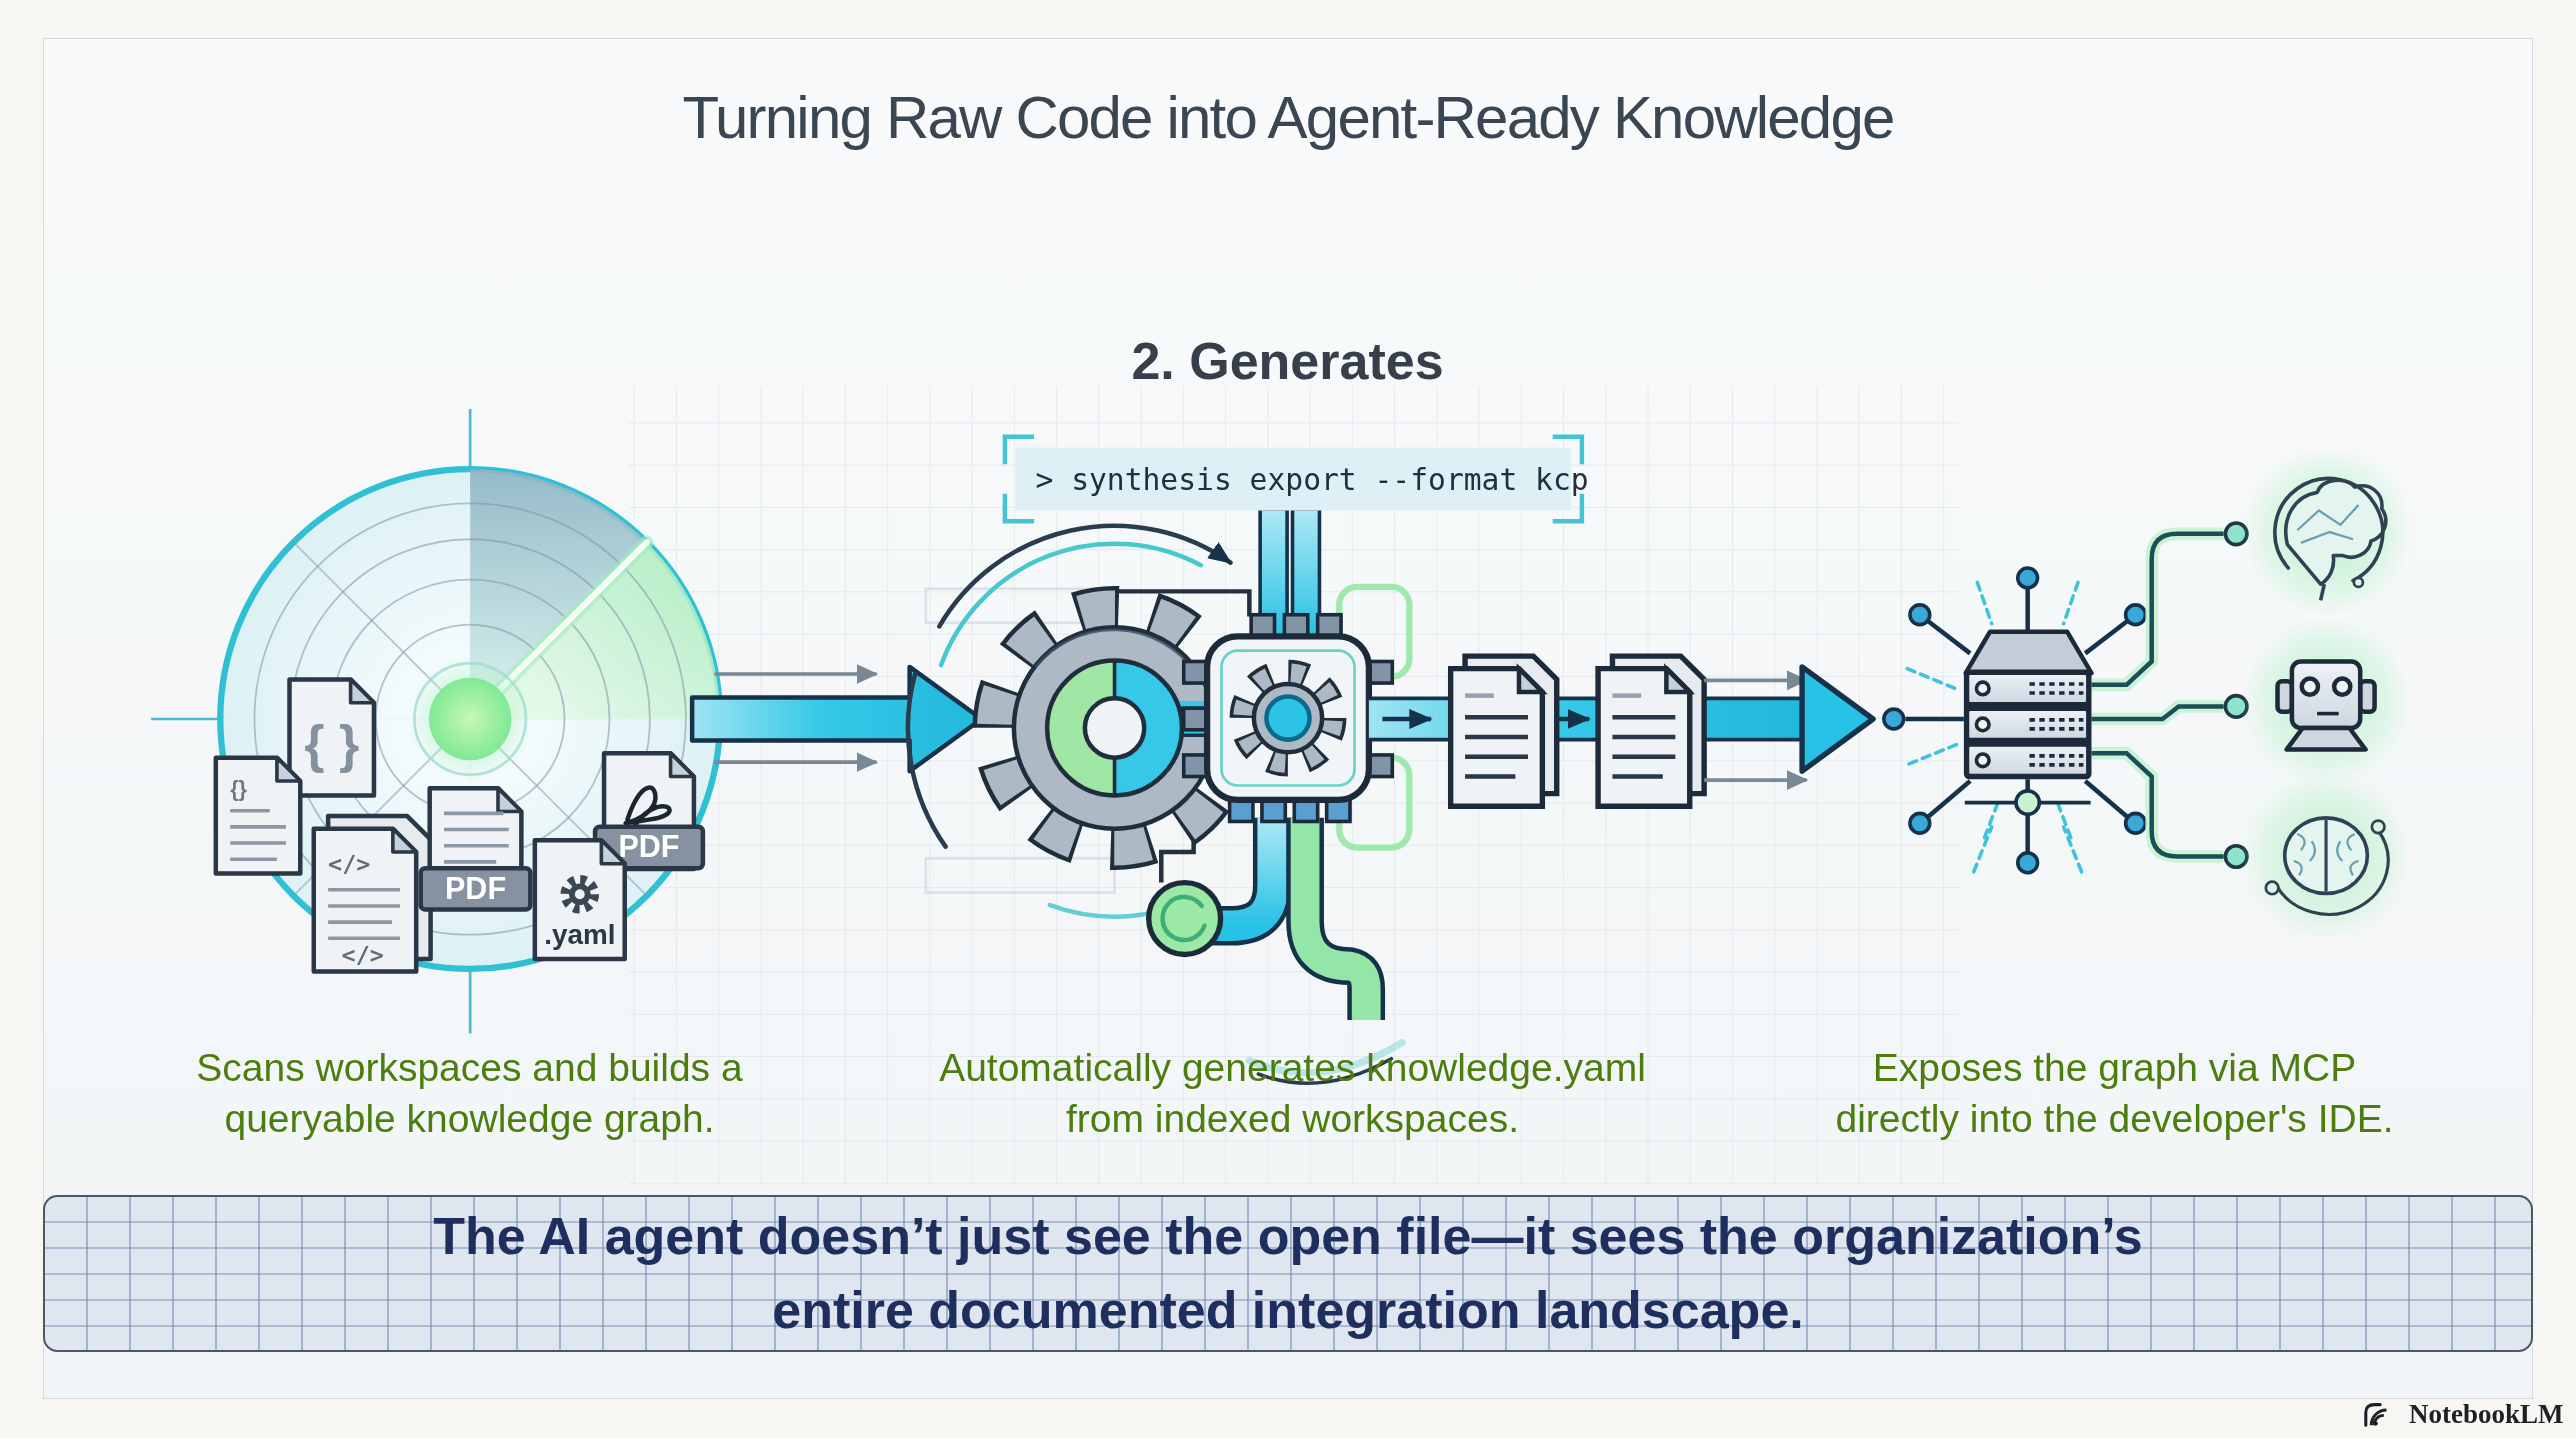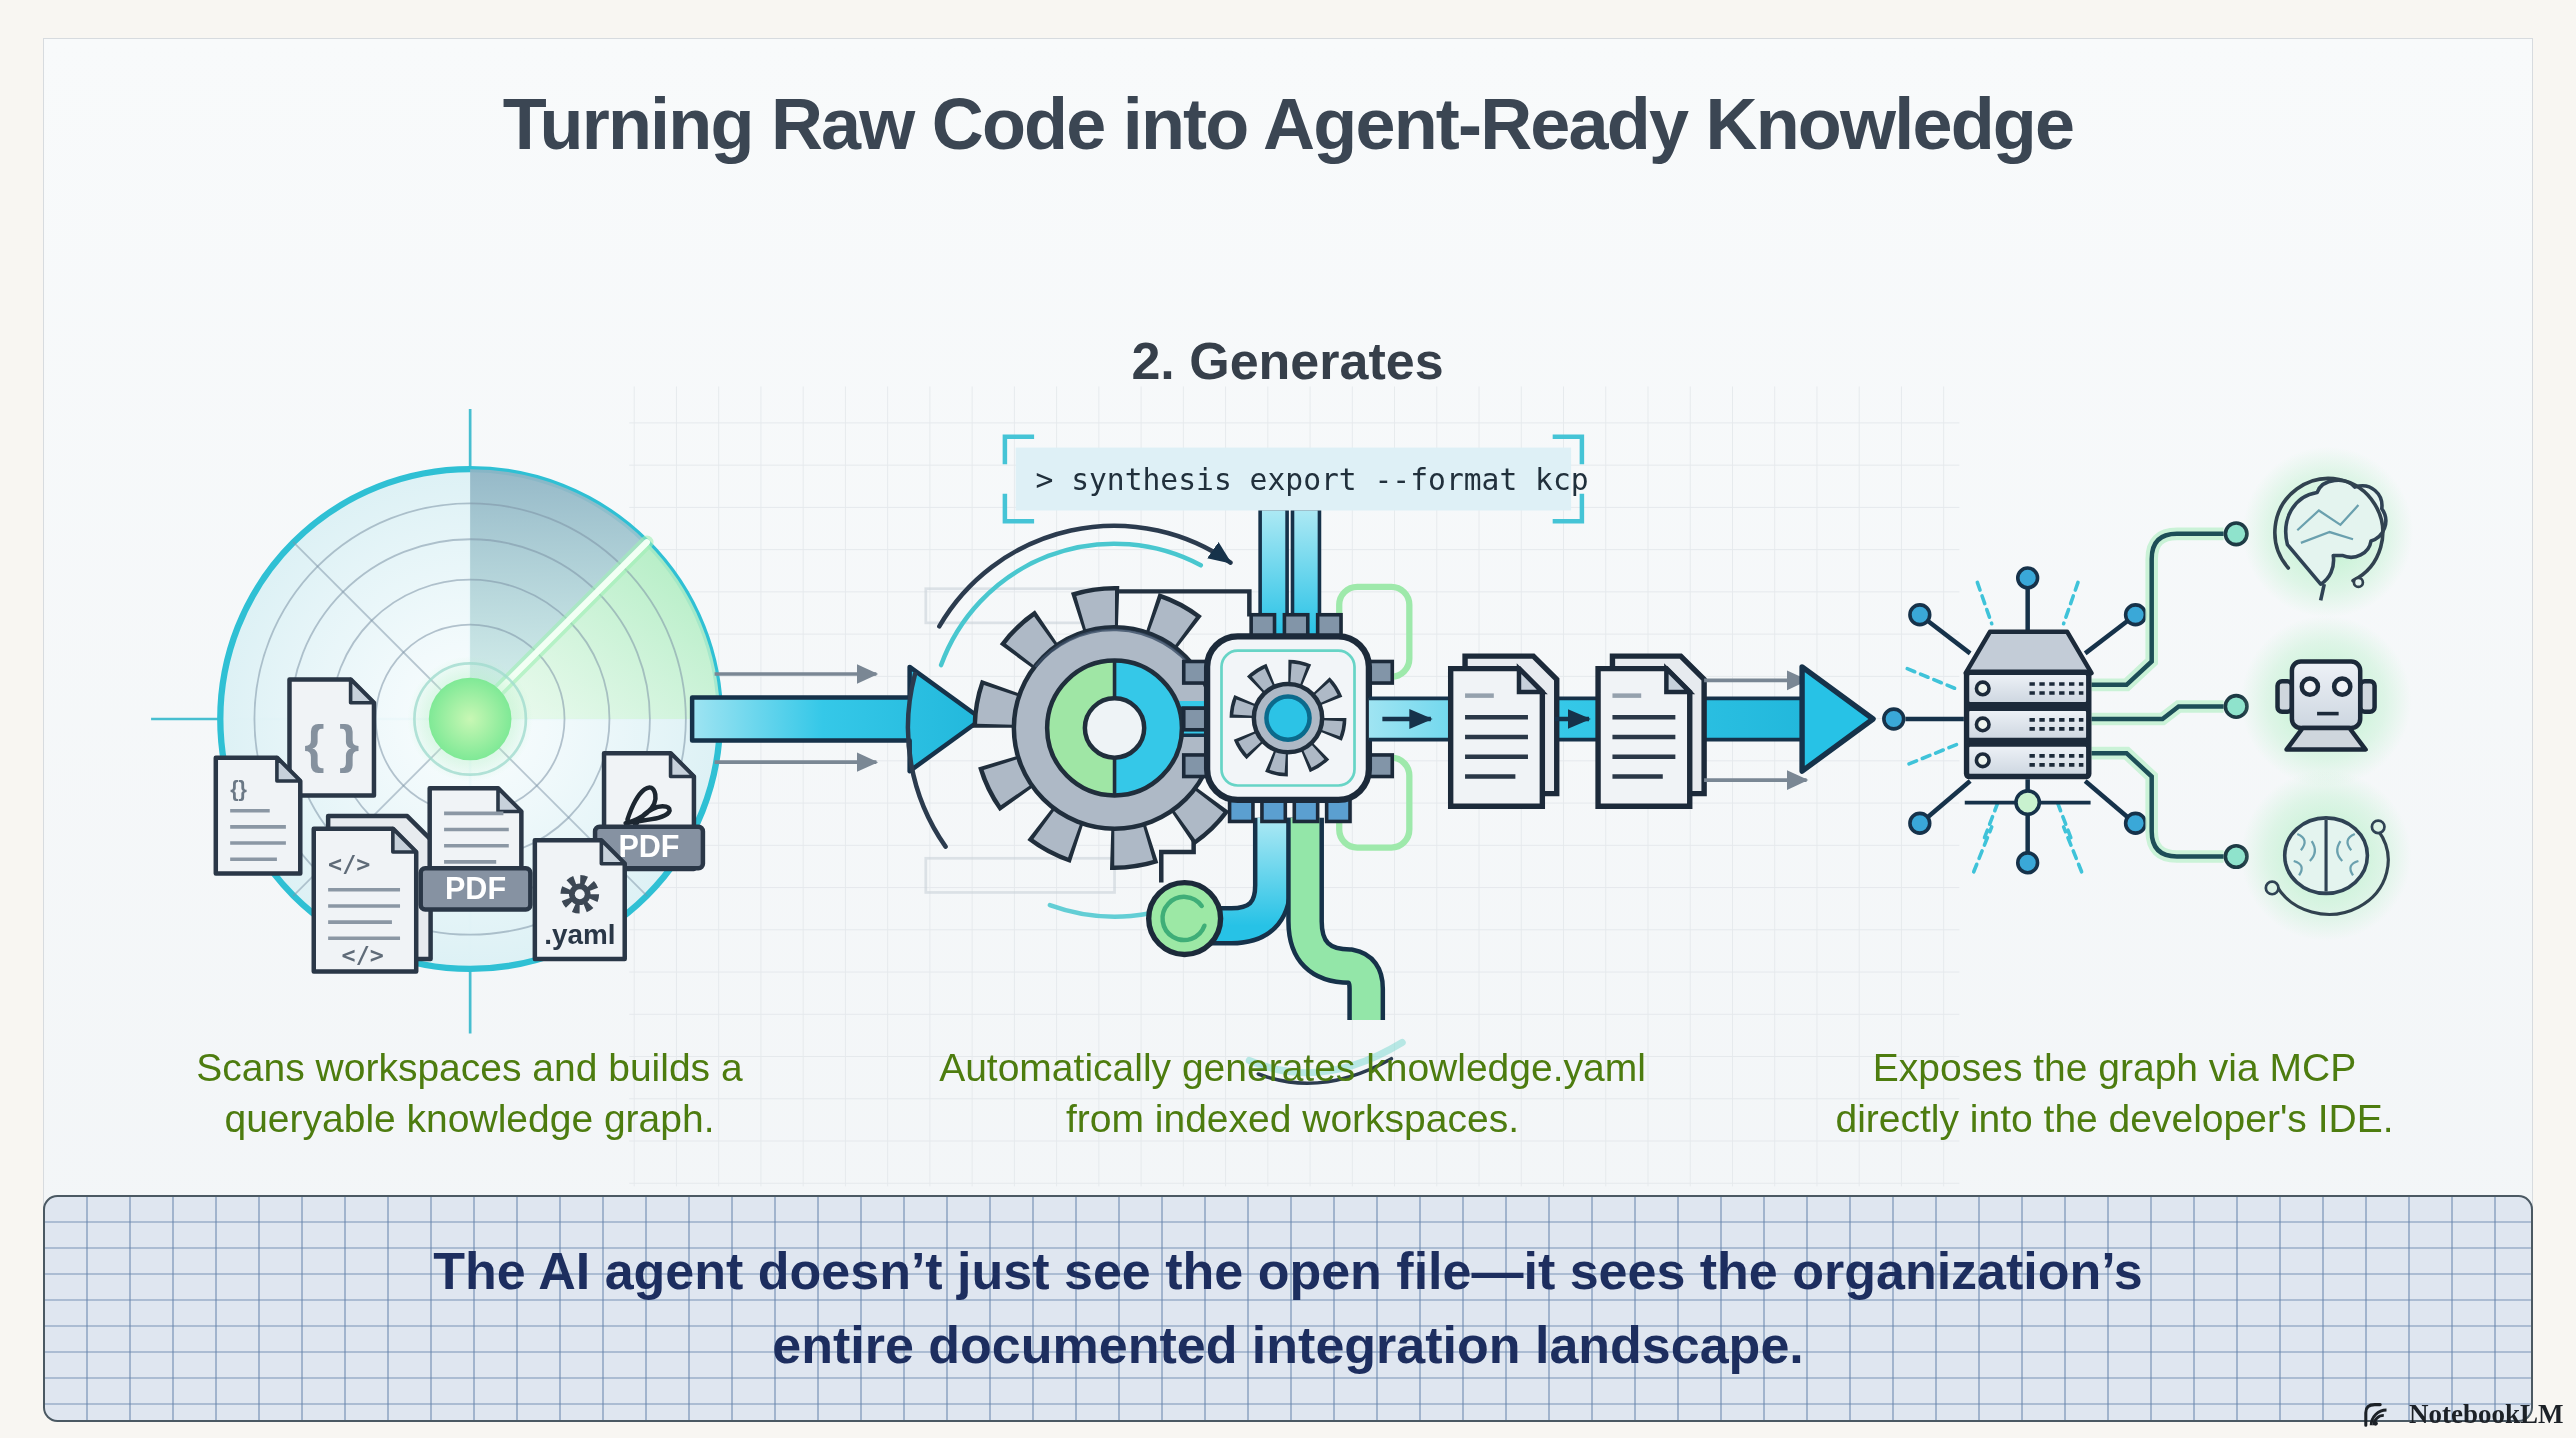--- a/index.html
+++ b/index.html
@@ -1,26 +1,26 @@
 <!DOCTYPE html>
 <html style="font-size:14.4px"><head>
 <meta charset="utf-8">
 <style>
   html,body{margin:0;padding:0;background:#f6f4ef;font-family:"Liberation Sans",sans-serif;}
   .canvas{position:relative;width:2576px;height:1438px;overflow:hidden;background:#f8f6f2;}
   .card{position:absolute;left:43px;top:38px;width:2490px;height:1361px;box-sizing:border-box;
         background:linear-gradient(180deg,#f8fafb 0%,#f2f5f7 100%);border:1.8px solid #d7dbdf;}
   .diagram{position:absolute;left:0;top:0;}
-  .title{position:absolute;left:0;right:0;top:83px;text-align:center;font-size:72px;font-weight:700;
+  .title{position:absolute;left:0;right:0;top:83px;text-align:center;font-size:60px;font-weight:400;
          color:#3b4653;letter-spacing:-1.8px;}
   .sec-heading{position:absolute;top:331px;width:629px;text-align:center;font-size:52px;font-weight:700;color:#363f4a;}
   #h1{left:155px}#h2{left:973px}#h3{left:1799px}
   .desc{position:absolute;top:1043px;width:809px;text-align:center;font-size:39px;line-height:1.3;color:#4d7c0f;}
   #d1{left:65px}#d2{left:888px}#d3{left:1710px}
-  .banner{position:absolute;left:43px;top:1195px;width:2490px;height:227px;box-sizing:border-box;
+  .banner{position:absolute;left:43px;top:1195px;width:2490px;height:157px;box-sizing:border-box;
           border:2.7px solid #4b5963;border-radius:14.4px;
           background-color:#dfe6f0;
           background-image:
             repeating-linear-gradient(90deg, rgba(100,130,170,0) 0px, rgba(100,130,170,0) 41px, rgba(100,130,170,.5) 41px, rgba(100,130,170,.5) 43px),
             repeating-linear-gradient(180deg, rgba(100,130,170,0) 0px, rgba(100,130,170,0) 24px, rgba(100,130,170,.42) 24px, rgba(100,130,170,.42) 26px);
           display:flex;flex-direction:column;justify-content:center;text-align:center;}
   .banner div{font-size:52px;font-weight:700;color:#1d2e5f;line-height:1.42;}
   .footer{position:absolute;top:1399px;right:12.6px;display:flex;align-items:center;gap:16px;
           font-size:27px;font-weight:600;color:#1c2127;font-family:Liberation Serif, serif;}
 </style>

